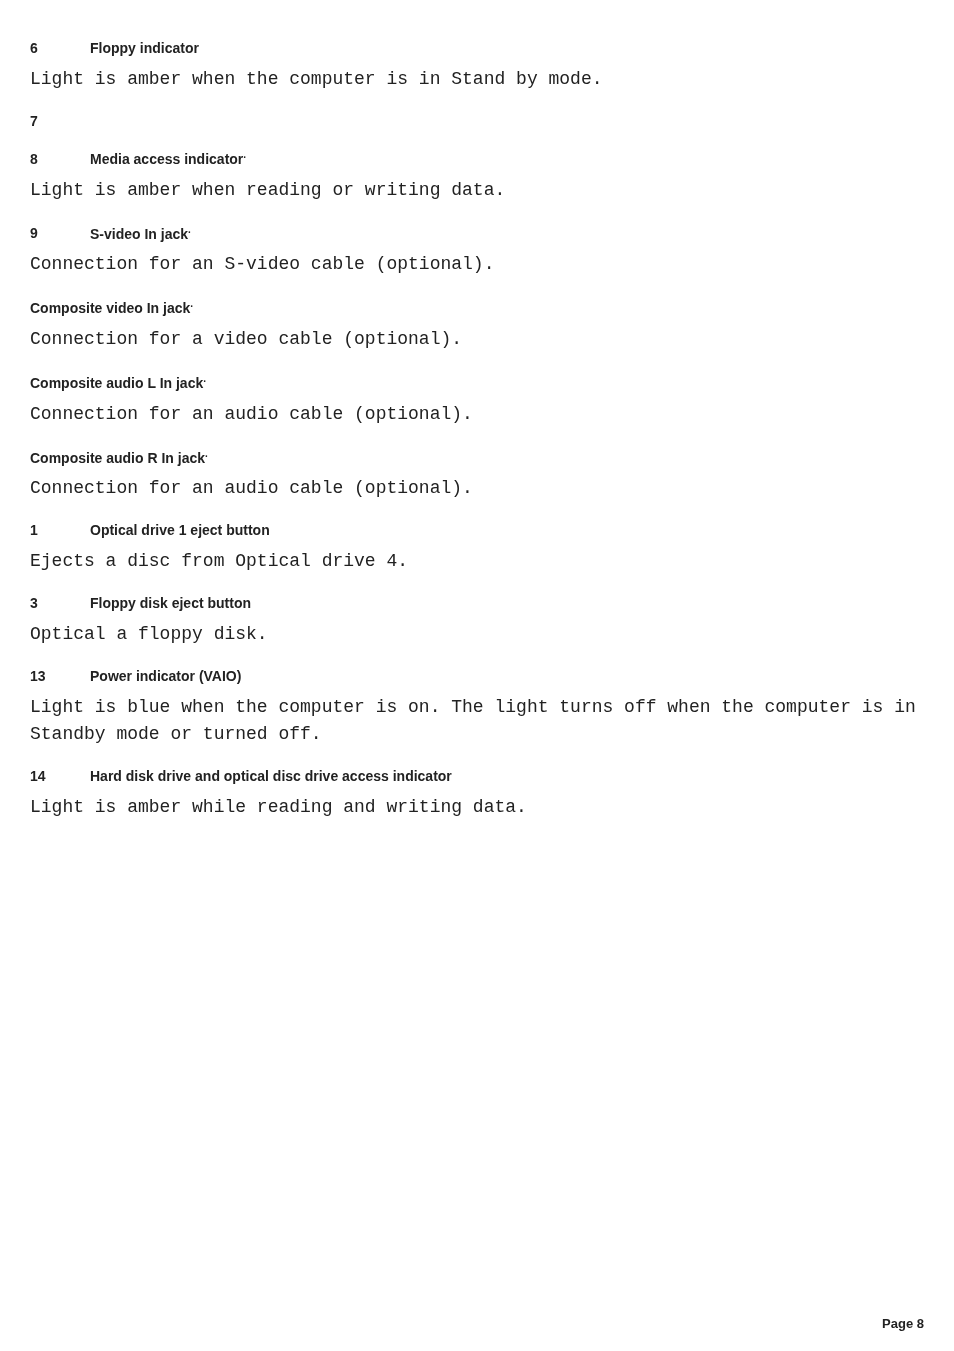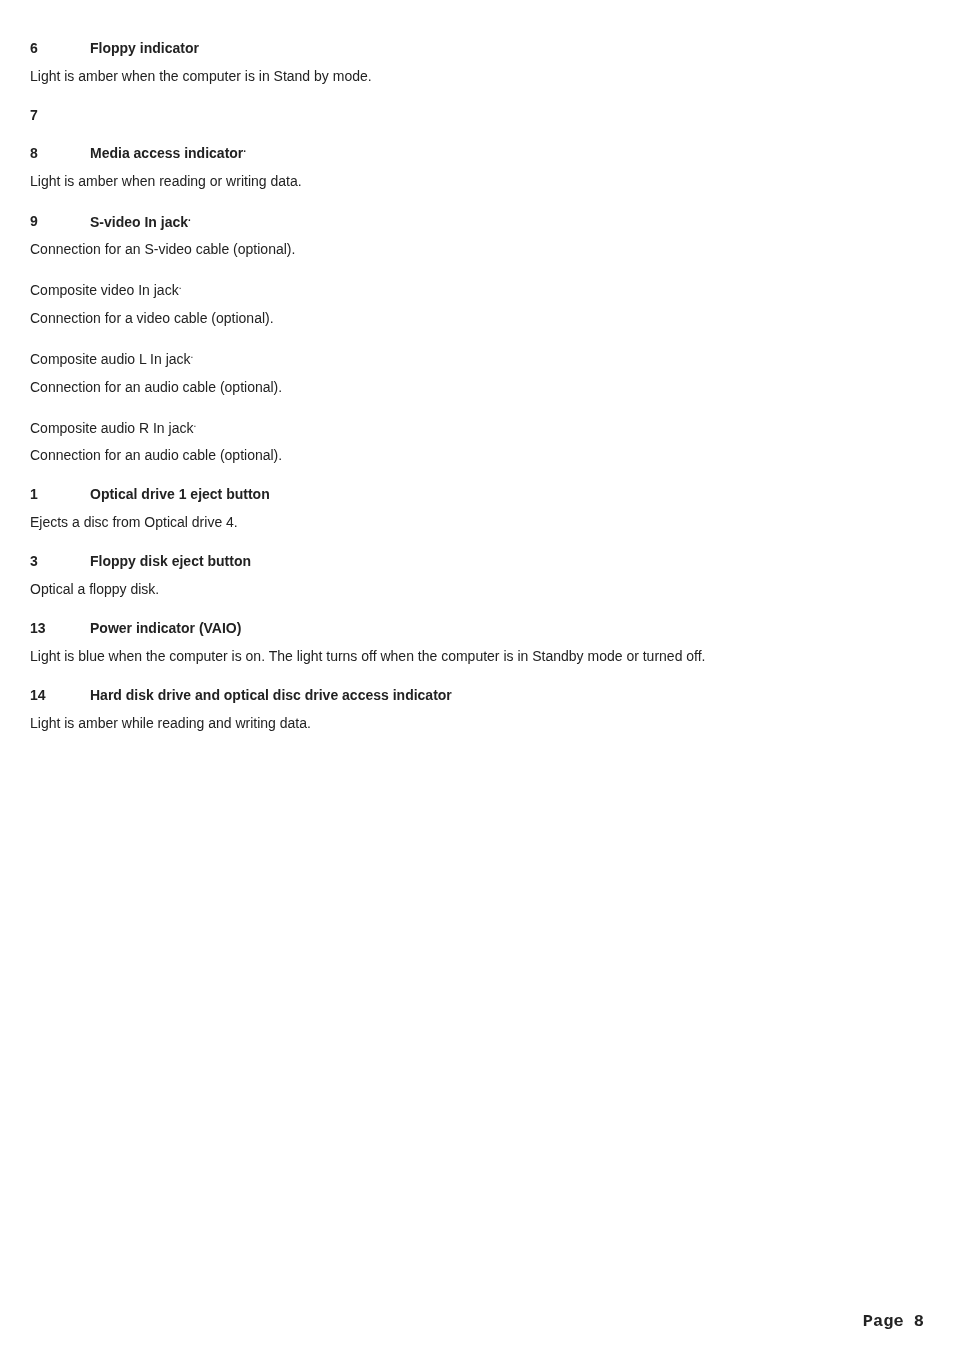--- a/index.html
+++ b/index.html
@@ -40,43 +40,43 @@
       font-weight: bold;
       font-size: 14px;
     }
 
     .section-title sup {
       font-size: 10px;
     }
 
     .section-desc {
       margin-bottom: 20px;
-      font-size: 14px;
+      font-size: 18px;
       line-height: 1.5;
       padding-left: 0;
+      font-family: Liberation Mono, monospace;
     }
 
     .bold-header {
       display: flex;
       align-items: baseline;
       margin-bottom: 10px;
       margin-top: 20px;
     }
 
     .bold-header .section-title {
-      font-weight: normal;
+      font-weight: bold;
     }
 
     .page-footer {
       position: absolute;
       bottom: 20px;
       right: 30px;
-      font-size: 17px;
+      font-size: 13px;
       font-weight: bold;
-      font-family: Liberation Mono, monospace;
     }
   </style>
 </head>
 <body>
 
 <div id="sections-container">
     <div class="section">
       <div class="section-header">
         <span class="section-number">6</span>
         <span class="section-title">Floppy indicator</span>

